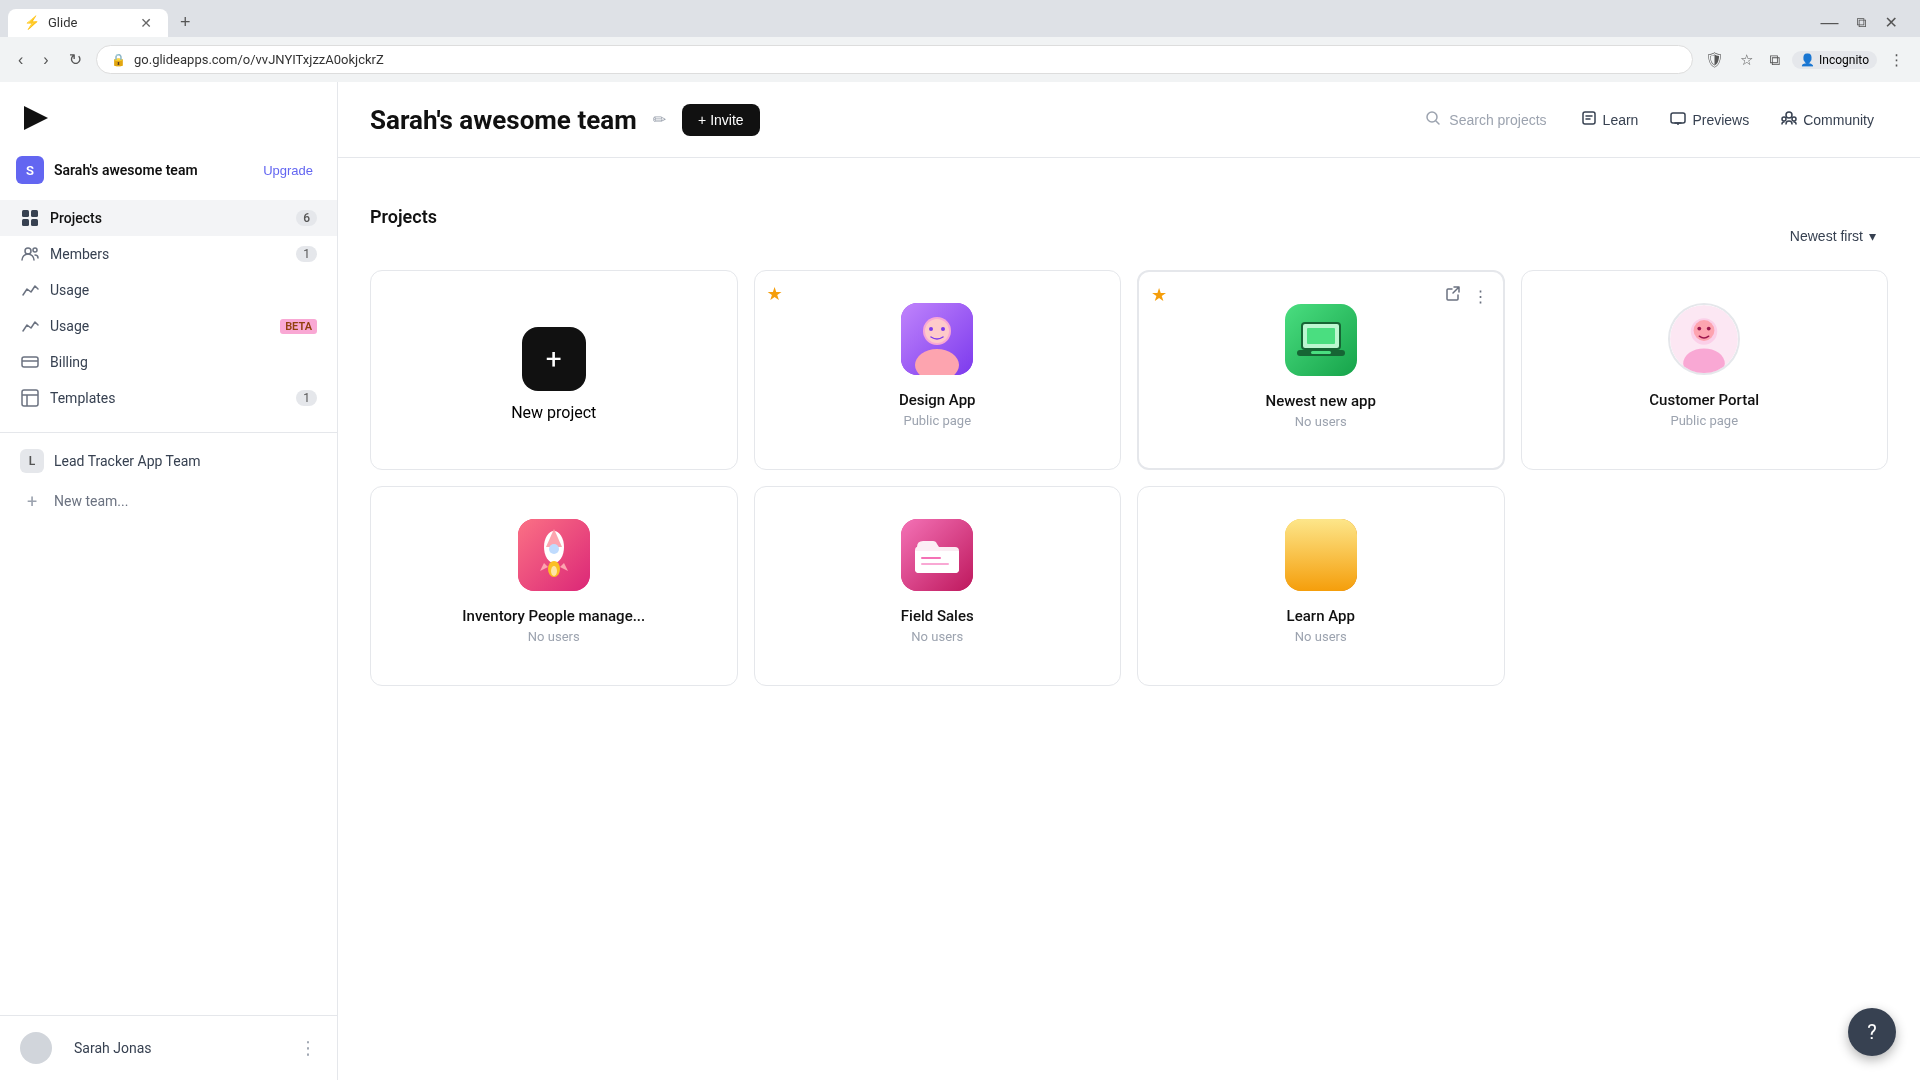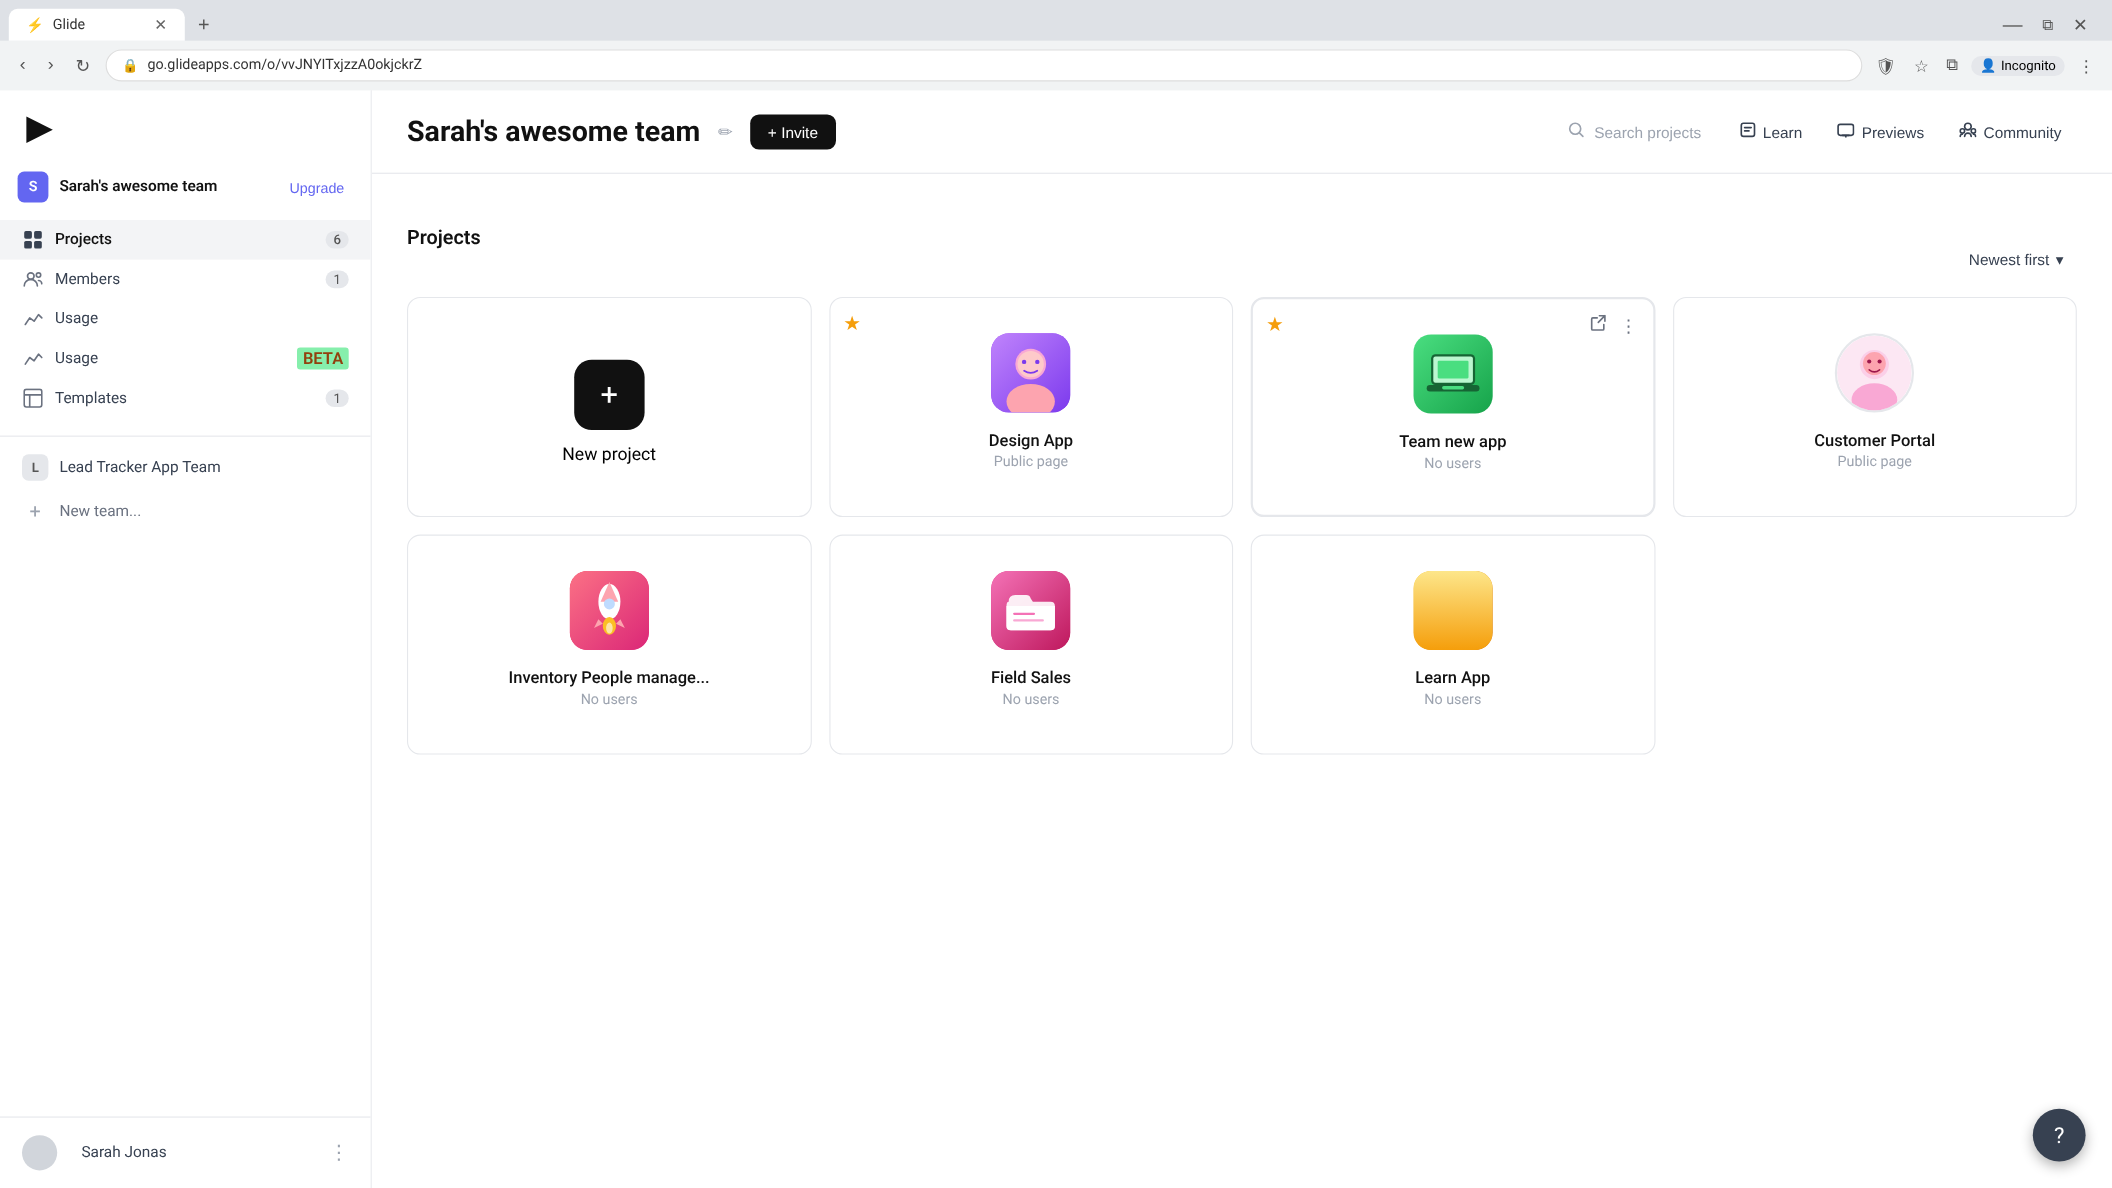--- a/index.html
+++ b/index.html
@@ -29,21 +29,21 @@
     .team-section { padding: 8px 16px; display: flex; align-items: center; gap: 10px; }
     .team-avatar { width: 28px; height: 28px; background: #6366f1; border-radius: 6px; display: flex; align-items: center; justify-content: center; color: white; font-size: 13px; font-weight: 600; flex-shrink: 0; }
     .team-name { font-size: 14px; font-weight: 600; color: #111; flex: 1; }
     .upgrade-btn { background: none; border: none; color: #6366f1; font-size: 13px; font-weight: 400; cursor: pointer; padding: 3px 8px; }
     .sidebar-nav { padding: 8px 0; }
     .nav-item { display: flex; align-items: center; gap: 10px; padding: 8px 20px; cursor: pointer; font-size: 14px; color: #374151; border-radius: 0; position: relative; }
     .nav-item.active { background: #f3f4f6; color: #111; font-weight: 500; }
     .nav-item .nav-icon { width: 20px; height: 20px; display: flex; align-items: center; justify-content: center; flex-shrink: 0; }
     .nav-item .nav-label { flex: 1; }
     .nav-item .nav-count { background: #e5e7eb; border-radius: 10px; padding: 1px 7px; font-size: 12px; color: #555; }
-    .nav-item .beta-badge { font-size: 15px; background: #86efac; color: #92400e; padding: 1px 5px; border-radius: 3px; font-weight: 600; text-transform: uppercase; }
+    .nav-item .beta-badge { font-size: 11px; background: #f9a8d4; color: #92400e; padding: 1px 5px; border-radius: 3px; font-weight: 600; text-transform: uppercase; }
     .sidebar-divider { height: 1px; background: #e5e7eb; margin: 8px 0; }
     .sidebar-team-item { display: flex; align-items: center; gap: 10px; padding: 8px 20px; cursor: pointer; font-size: 14px; color: #374151; }
     .sidebar-team-avatar { width: 24px; height: 24px; background: #e5e7eb; border-radius: 6px; display: flex; align-items: center; justify-content: center; color: #555; font-size: 12px; font-weight: 600; flex-shrink: 0; }
     .add-team-item { display: flex; align-items: center; gap: 10px; padding: 8px 20px; cursor: pointer; font-size: 14px; color: #6b7280; }
     .sidebar-footer { margin-top: auto; padding: 16px 20px; display: flex; align-items: center; gap: 10px; border-top: 1px solid #e5e7eb; }
     .user-avatar { width: 32px; height: 32px; background: #d1d5db; border-radius: 50%; flex-shrink: 0; }
     .user-name { font-size: 14px; color: #374151; flex: 1; margin-left: 12px; }
     .more-btn { background: none; border: none; cursor: pointer; color: #9ca3af; font-size: 18px; }
 
     
@@ -169,20 +169,29 @@
       <div class="nav-item">
         <span class="nav-icon">
           <svg width="18" height="18" viewBox="0 0 18 18" fill="none">
               <path d="M2 14 L6 8 L10 11 L14 5 L17 8" stroke="#6b7280" stroke-width="1.5" stroke-linecap="round" stroke-linejoin="round"></path>
             </svg>
         </span>
         <span class="nav-label">Usage</span>
         <span class="beta-badge">BETA</span>
       </div>
 
+      <div class="nav-item">
+        <span class="nav-icon">
+          <svg width="18" height="18" viewBox="0 0 18 18" fill="none">
+              <rect x="1" y="4" width="16" height="10" rx="2" stroke="#6b7280" stroke-width="1.5"></rect>
+              <path d="M1 8h16" stroke="#6b7280" stroke-width="1.5"></path>
+            </svg>
+        </span>
+        <span class="nav-label">Billing</span>
+      </div>
 
       <div class="nav-item">
         <span class="nav-icon">
           <svg width="18" height="18" viewBox="0 0 18 18" fill="none">
               <rect x="1" y="1" width="16" height="16" rx="2" stroke="#6b7280" stroke-width="1.5"></rect>
               <path d="M1 6h16M6 6v11" stroke="#6b7280" stroke-width="1.5"></path>
             </svg>
         </span>
         <span class="nav-label">Templates</span>
         <span class="nav-count">1</span>
@@ -317,21 +326,21 @@
             <svg width="56" height="56" viewBox="0 0 56 56">
               <rect x="8" y="10" width="40" height="28" rx="4" fill="#166534"></rect>
               <rect x="10" y="12" width="36" height="24" rx="2" fill="#bbf7d0"></rect>
 
               <rect x="14" y="16" width="28" height="16" rx="1" fill="#4ade80"></rect>
 
               <rect x="4" y="38" width="48" height="6" rx="3" fill="#166534"></rect>
               <rect x="18" y="39" width="20" height="3" rx="1.5" fill="#4ade80"></rect>
             </svg>
           </div>
-          <span class="project-name">Team new app</span>
+          <span class="project-name">Newest new app</span>
           <span class="project-meta">No users</span>
         </div>
 
         <div class="project-card">
           <div class="project-app-icon" style="border-radius:50%; overflow:hidden; border: 2px solid #e5e7eb;">
             <svg width="72" height="72" viewBox="0 0 72 72">
               <rect width="72" height="72" fill="#fce7f3" rx="50%"></rect>
               <circle cx="36" cy="28" r="14" fill="#fbcfe8"></circle>
               <ellipse cx="36" cy="62" rx="22" ry="16" fill="#f9a8d4"></ellipse>
               <circle cx="36" cy="27" r="11" fill="#fda4af"></circle>

